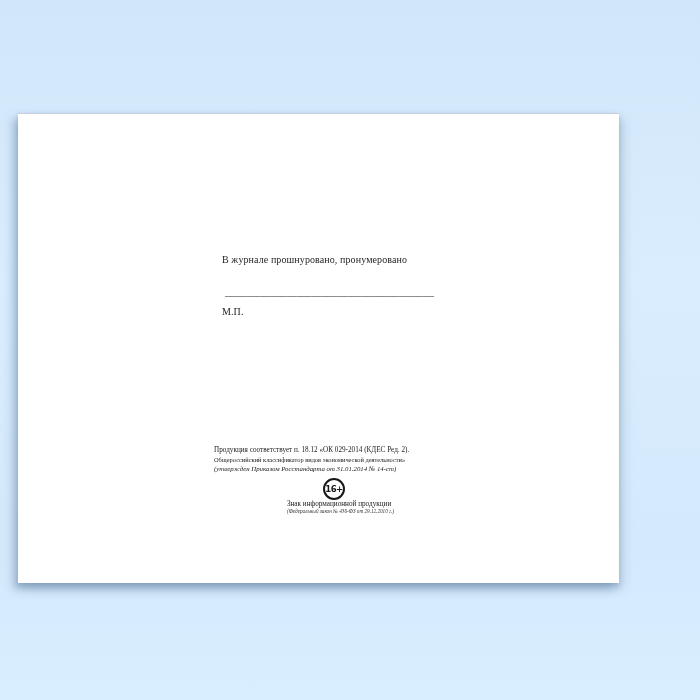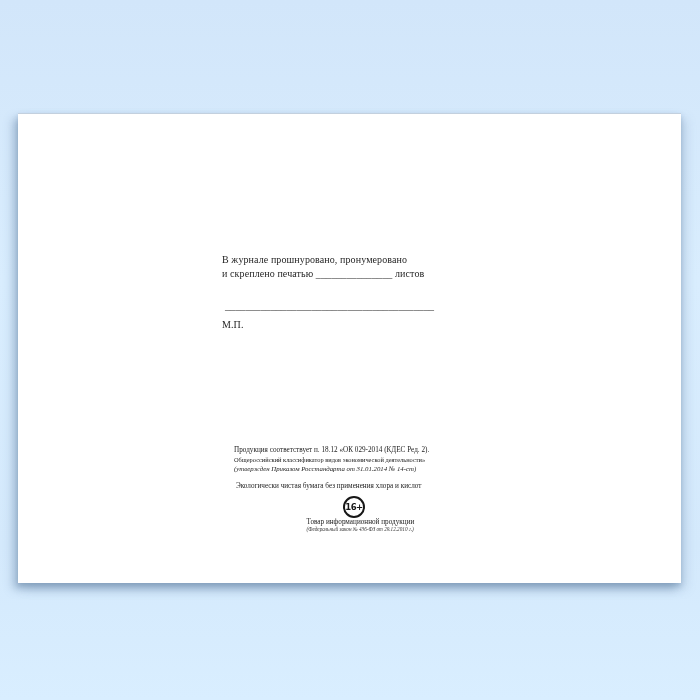--- a/index.html
+++ b/index.html
@@ -11,21 +11,21 @@
     width: 700px;
     height: 700px;
     overflow: hidden;
     background: linear-gradient(180deg, #d2e6fa 0%, #d9edfe 40%, #d4e9fc 78%, #d9eeff 100%);
     font-family: "Liberation Serif", serif;
   }
   .page {
     position: absolute;
     left: 18px;
     top: 113px;
-    width: 663px;
+    width: 601px;
     height: 469px;
     background: #ffffff;
     border-top: 1px solid rgba(145, 170, 195, 0.55);
     box-shadow:
       -5px 6px 9px rgba(100, 130, 165, 0.45),
       5px 6px 10px rgba(100, 130, 165, 0.22),
       0 3px 5px rgba(100, 130, 165, 0.35);
   }
   .stamp-block {
     position: absolute;
@@ -45,21 +45,21 @@
     margin-top: 18px;
     padding-left: 3px;
     overflow: hidden;
   }
   .stamp-block .seal {
     margin-top: 6px;
     padding-right: 4px;
   }
   .compliance {
     position: absolute;
-    left: 216px;
+    left: 196px;
     top: 332px;
     width: 240px;
     color: #222222;
     white-space: nowrap;
   }
   .compliance .p1 {
     font-size: 7.2px;
     line-height: 9px;
   }
   .compliance .p2 {
@@ -115,33 +115,31 @@
   }
 </style>
 </head>
 <body>
 
 <div class="scene">
   <div class="page">
 
     <div class="stamp-block">
       <div>В журнале прошнуровано, пронумеровано</div>
-      <div>и скреплено печатью _______________ листов</div>
       <div class="solo-line">_________________________________________</div>
       <div class="seal">М.П.</div>
     </div>
 
     <div class="compliance">
       <div class="p1">Продукция соответствует п. 18.12 «ОК 029-2014 (КДЕС Ред. 2).</div>
       <div class="p2">Общероссийский классификатор видов экономической деятельности»</div>
       <div class="p3">(утвержден Приказом Росстандарта от 31.01.2014 № 14-ст)</div>
-      <div class="stmt ind">Экологически чистая бумага без применения хлора и кислот</div>
       <div class="info-row">
         <div class="age-circle">16+</div>
         <div class="info-text">
-          <div class="info-title">Товар информационной продукции</div>
+          <div class="info-title">Знак информационной продукции</div>
           <div class="info-law">(Федеральный закон № 436-ФЗ от 29.12.2010 г.)</div>
         </div>
       </div>
     </div>
 
   </div>
 </div>
 
 </body></html>

